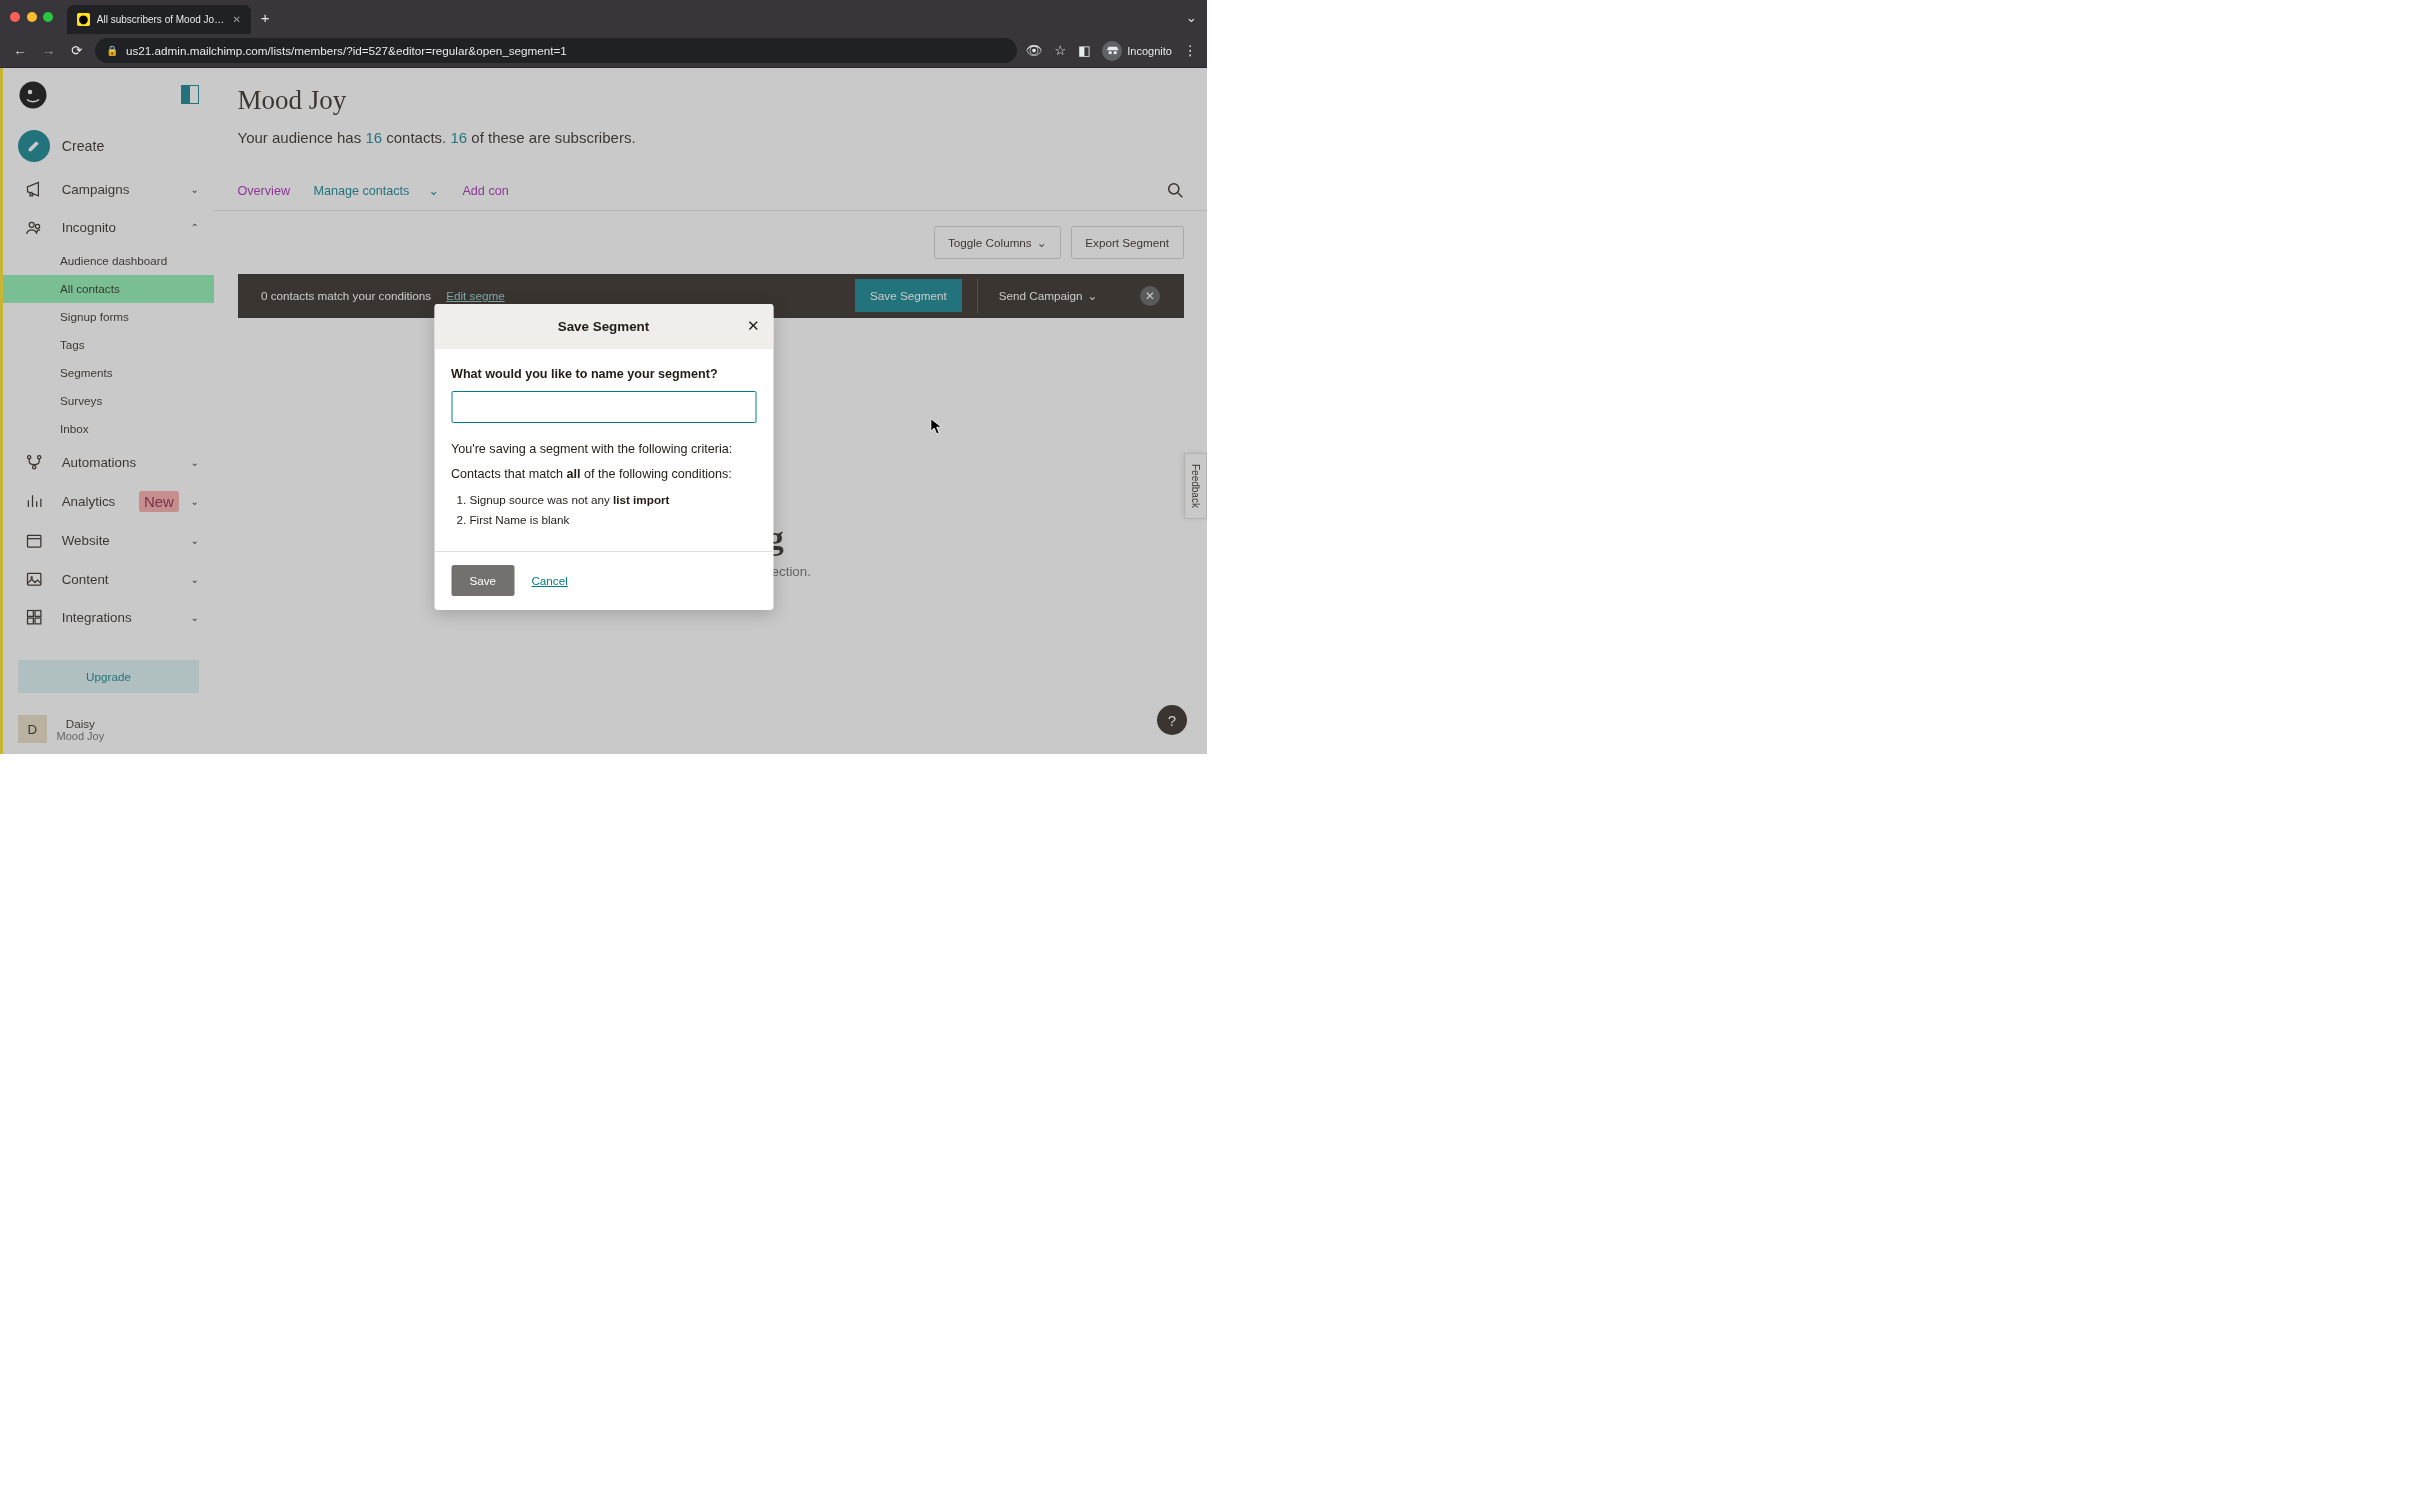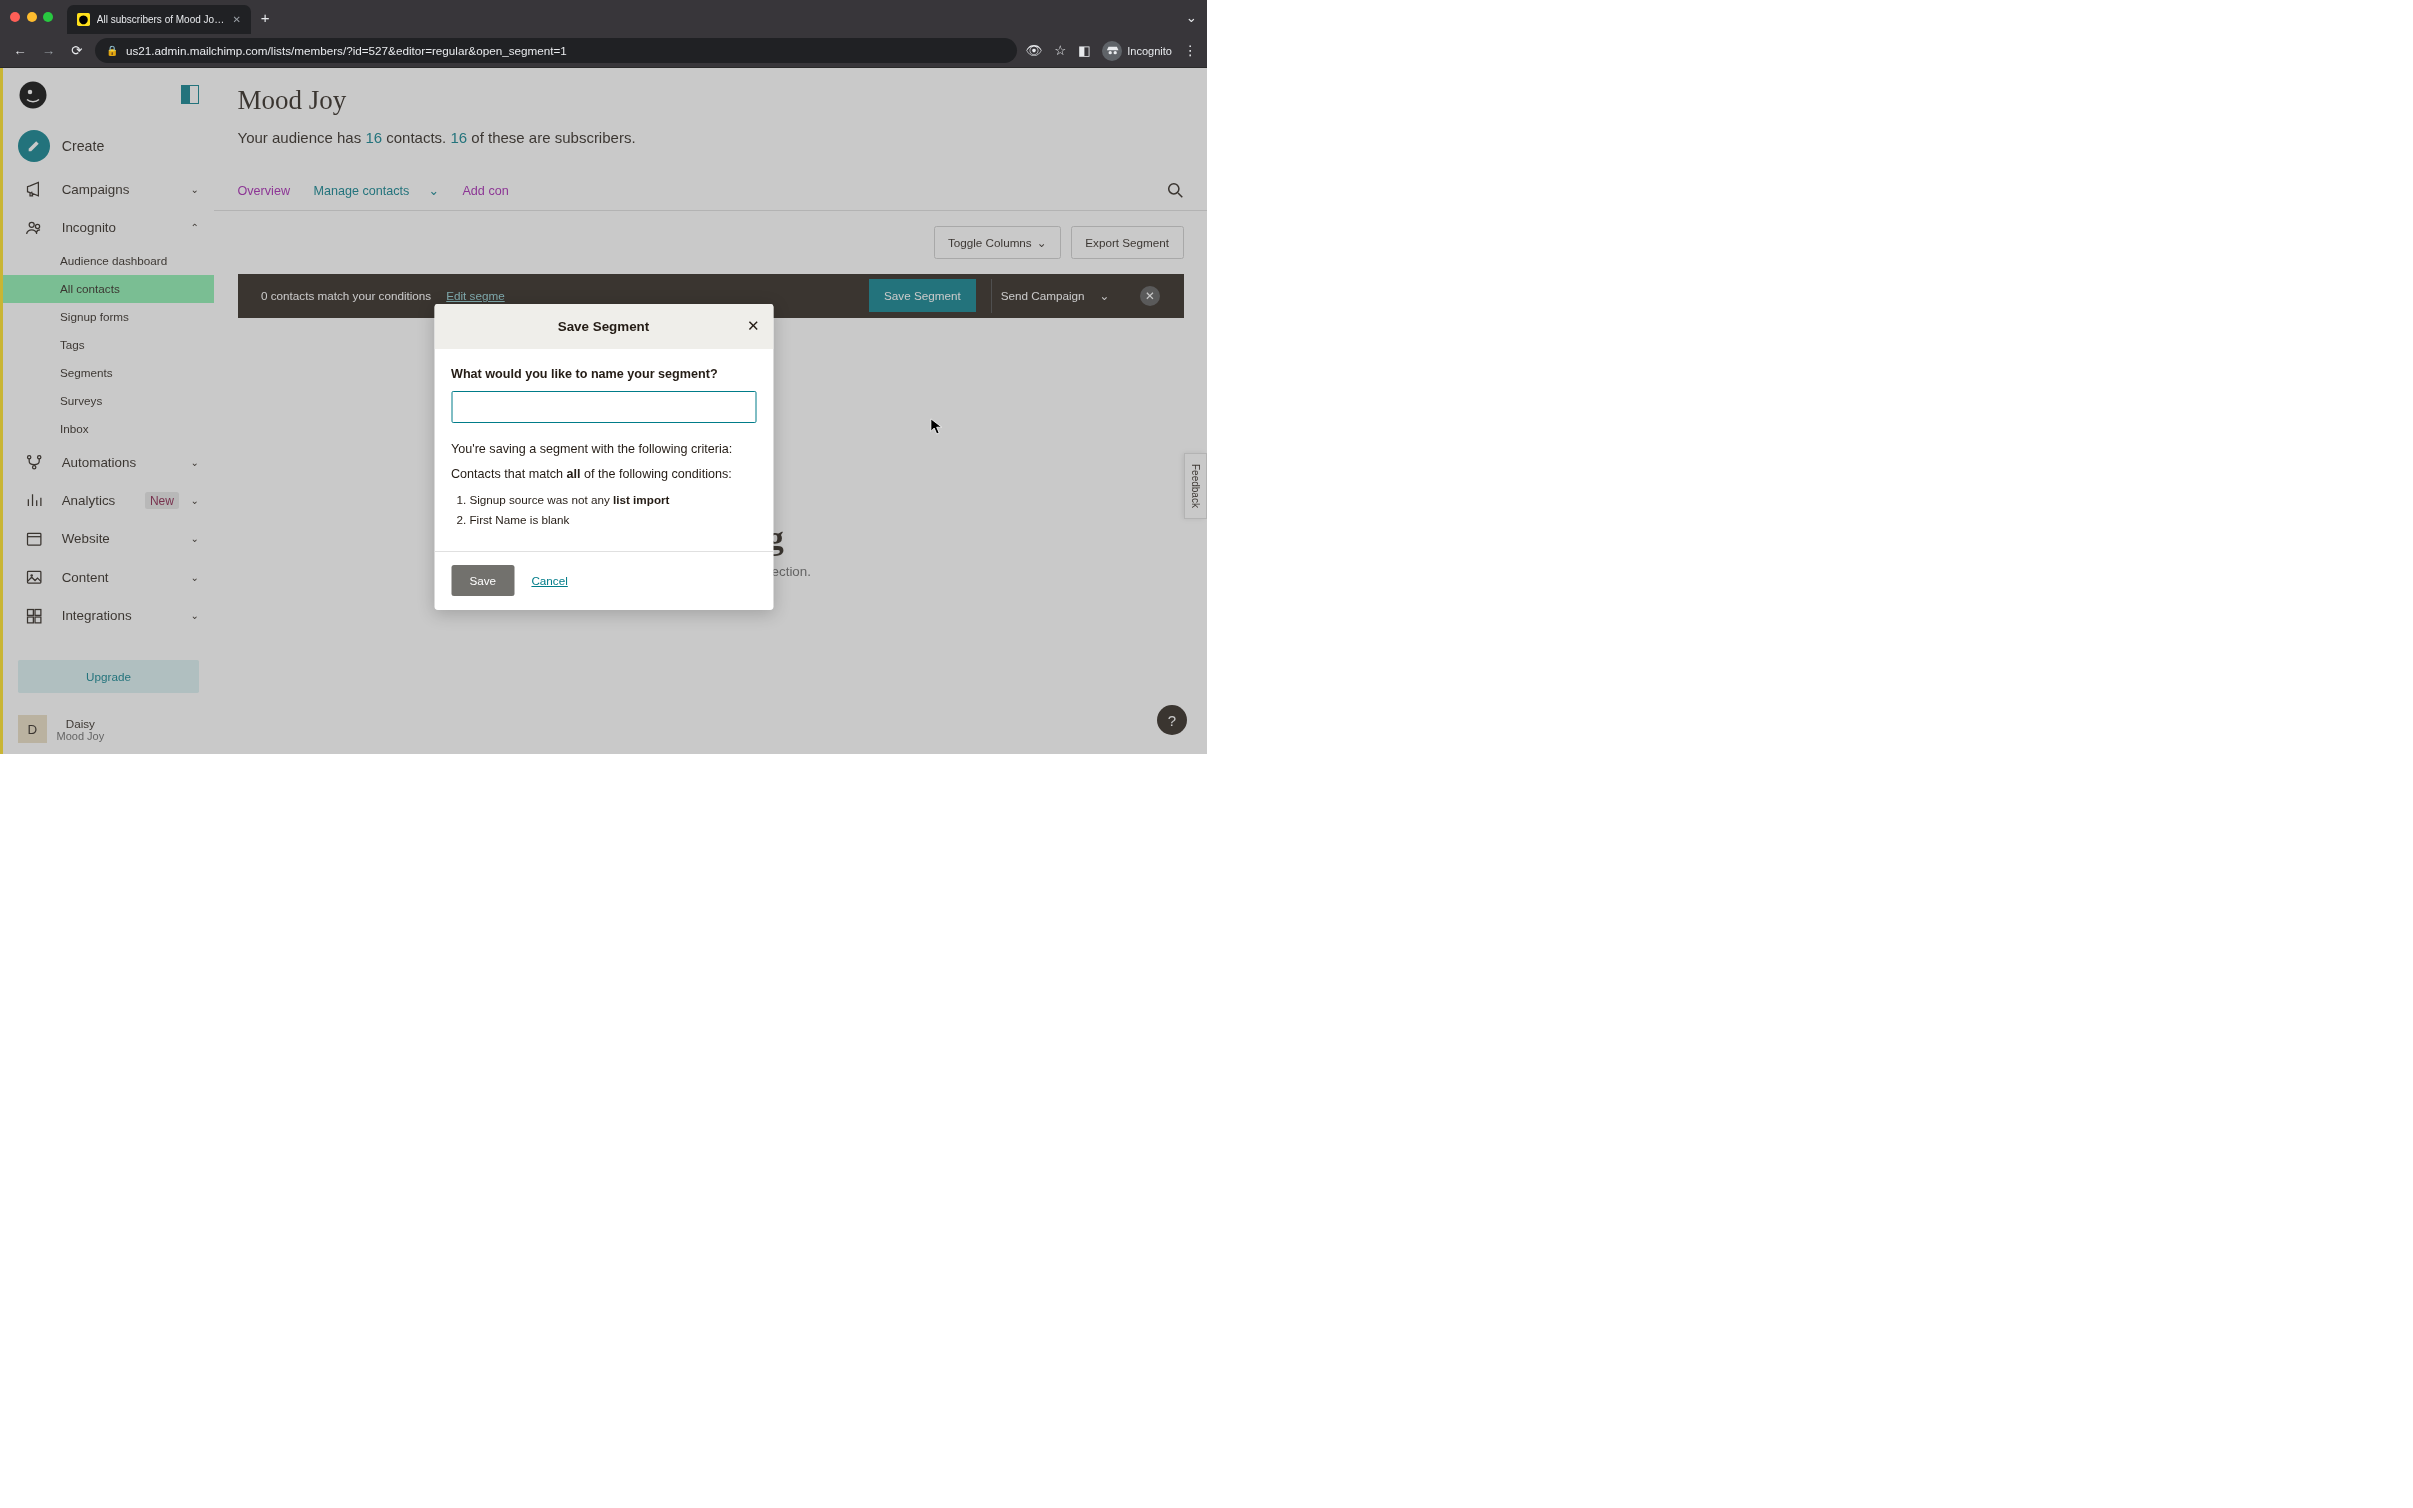--- a/index.html
+++ b/index.html
@@ -39,21 +39,21 @@
 .collapse-btn { width: 18.4px; height: 18.4px; border: 0.8px solid #007c89; display: flex; }
 .collapse-btn::before { content: ''; width: 50%; background: #007c89; }
 .sidebar-nav { flex: 1; overflow-y: auto; }
 .create-btn { display: flex; align-items: center; gap: 11.7px; padding: 8.4px 15px; cursor: pointer; }
 .create-circle { width: 32px; height: 32px; border-radius: 50%; background: #007c89; display: flex; align-items: center; justify-content: center; color: #fff; }
 .create-text { font-size: 14.2px; color: #241c15; }
 .nav-item { display: flex; align-items: center; gap: 11.7px; padding: 10px 15px; cursor: pointer; color: #241c15; font-size: 13.4px; }
 .nav-icon { width: 32px; display: flex; justify-content: center; }
 .nav-label { flex: 1; }
 .nav-chevron { color: #241c15; font-size: 10px; }
-.nav-badge { background: #e5e5e5; color: #831843; font-size: 12px; padding: 1.7px 5px; border-radius: 2.5px; font-weight: 500; }
+.nav-badge { background: #fca5a5; color: #831843; font-size: 15px; padding: 1.7px 5px; border-radius: 2.5px; font-weight: 500; }
 .subnav { padding-left: 57px; }
 .subnav-item { padding: 7.5px 0; font-size: 11.7px; color: #241c15; cursor: pointer; }
 .subnav-item.active { background: #86efac; margin-left: -57px; padding-left: 57px; margin-right: 0; }
 .sidebar-footer { padding: 10px 15px; }
 .upgrade-btn { width: 100%; background: #d9f0f1; color: #007c89; border: none; padding: 10px; font-size: 11.7px; cursor: pointer; border-radius: 1.7px; font-weight: 500; }
 .user-row { display: flex; align-items: center; gap: 10px; padding: 11.7px 15px; }
 .user-avatar { width: 28.5px; height: 28.5px; background: #e8dcc0; display: flex; align-items: center; justify-content: center; font-weight: 500; color: #241c15; }
 .user-name { font-size: 11.7px; font-weight: 400; color: #241c15; text-align: center; }
 .user-org { font-size: 11px; color: #666; }
 
@@ -67,21 +67,21 @@
 .tab { padding: 11.7px 0; font-size: 12.6px; color: #a21caf; cursor: pointer; }
 .tab.dropdown { color: #007c89; display: flex; align-items: center; gap: 19px; }
 .search-icon-btn { margin-left: auto; color: #241c15; cursor: pointer; }
 .toolbar-row { display: flex; justify-content: flex-end; gap: 10px; padding: 15px 23.5px; }
 .toolbar-btn { padding: 8.4px 13.4px; border: 0.8px solid #ccc; background: #fff; font-size: 11.7px; cursor: pointer; border-radius: 2.5px; display: flex; align-items: center; gap: 5px; color: #241c15; justify-content: flex-end; }
 .dark-bar { background: #241c15; color: #fff; display: flex; align-items: center; padding: 0 23.5px; height: 44px; margin: 0 23.5px; gap: 15px; }
 .dark-bar-text { font-size: 11.7px; }
 .dark-bar-link { color: #8ecfd4; text-decoration: underline; cursor: pointer; font-size: 11.7px; }
 .dark-bar-spacer { flex: 1; }
 .save-segment-btn { background: #007c89; color: #fff; border: none; padding: 10px 15px; font-size: 11.7px; cursor: pointer; }
-.send-campaign-btn { background: transparent; color: #fff; border: none; border-left: 0.8px solid #444; padding: 10px 9px; font-size: 11.7px; cursor: pointer; display: flex; align-items: center; gap: 15px; }
+.send-campaign-btn { background: transparent; color: #fff; border: none; border-left: 0.8px solid #444; padding: 10px 21px; font-size: 11.7px; cursor: pointer; display: flex; align-items: center; gap: 5px; }
 .dark-close { width: 20px; height: 20px; border-radius: 50%; background: #555; display: flex; align-items: center; justify-content: center; cursor: pointer; margin-left: 6.7px; color: #fff; font-size: 11.7px; }
 .empty-state { text-align: center; padding: 67px 0; }
 .egg-illustration { width: 151px; height: 117px; margin: 0 auto 17px; opacity: 0.5; position: relative; }
 .egg-shape { width: 92px; height: 84px; border: 1.7px solid #888; border-radius: 50% 50% 45% 45%; margin: 0 auto; background: #f5f5f5; position: relative; }
 .egg-shadow { width: 117px; height: 15px; background: radial-gradient(ellipse, #999 0%, transparent 70%); margin: -3.4px auto 0; }
 .empty-title { font-size: 34px; color: #241c15; font-family: Georgia, serif; margin-bottom: 6.7px; }
 .empty-subtitle { font-size: 13.4px; color: #666; }
 
 
 .overlay { position: absolute; inset: 0; background: rgba(100, 100, 100, 0.35); z-index: 10; }

